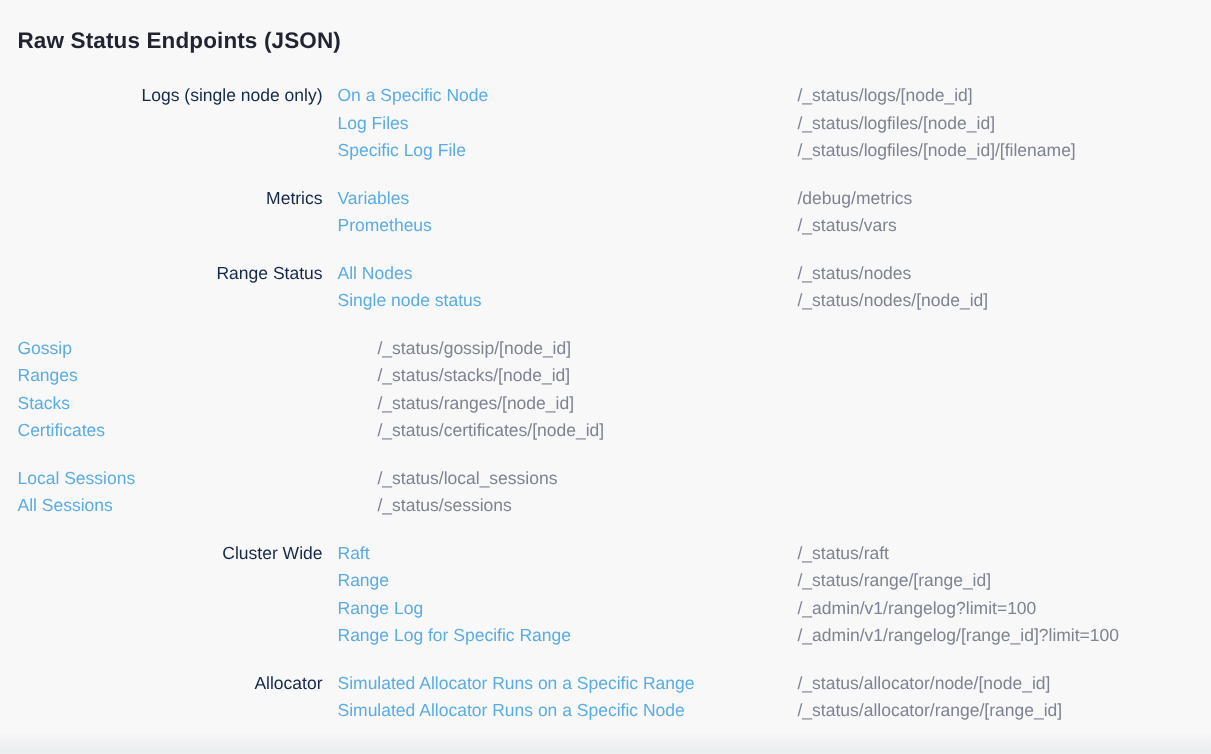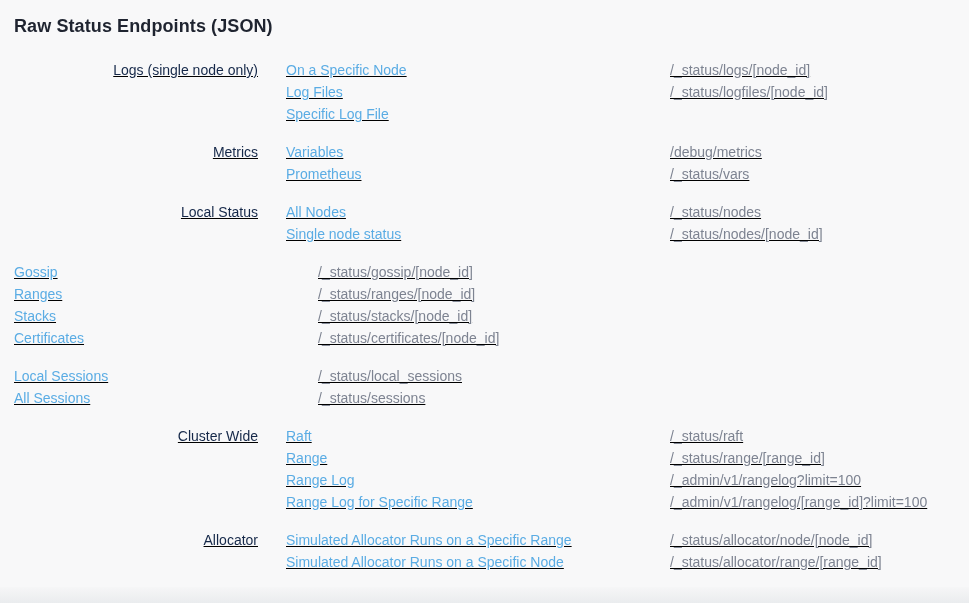--- a/index.html
+++ b/index.html
@@ -7,37 +7,36 @@
   body {
     width: 969px;
     height: 603px;
     overflow: hidden;
     position: relative;
     background: #f8f8f9;
     font-family: "Liberation Sans", sans-serif;
     -webkit-font-smoothing: antialiased;
   }
   .page {
-    padding: 14px 0 0 14px;
+    padding: 20px 0 0 14px;
   }
   h1.page-title {
     margin: 0 0 20px 0;
     font-size: 18px;
     line-height: 25px;
     font-weight: 700;
     letter-spacing: 0.1px;
     color: #1f2430;
   }
   .sections { }
   .section {
     display: grid;
     grid-template-columns: 244px 324px auto;
-    column-gap: 28px;
+    column-gap: 12px;
     margin-bottom: 16px;
-    text-decoration: underline;
   }
   .category {
     text-align: right;
     font-size: 14px;
     line-height: 22px;
     color: #152849;
   }
   .links-col, .paths-col { display: flex; flex-direction: column; }
   .endpoint-link {
     font-size: 14px;
@@ -73,58 +72,59 @@
   <div class="section">
     <div class="category">Logs (single node only)</div>
     <div class="links-col">
           <a class="endpoint-link">On a Specific Node</a>
           <a class="endpoint-link">Log Files</a>
           <a class="endpoint-link">Specific Log File</a>
         </div>
     <div class="paths-col">
           <div class="endpoint-path">/_status/logs/[node_id]</div>
           <div class="endpoint-path">/_status/logfiles/[node_id]</div>
+          <div class="endpoint-path">/_status/logfiles/[node_id]/[filename]</div>
         </div>
   </div>
 
   <div class="section">
     <div class="category">Metrics</div>
     <div class="links-col">
           <a class="endpoint-link">Variables</a>
           <a class="endpoint-link">Prometheus</a>
         </div>
     <div class="paths-col">
           <div class="endpoint-path">/debug/metrics</div>
           <div class="endpoint-path">/_status/vars</div>
         </div>
   </div>
 
   <div class="section">
-    <div class="category">Local Status</div>
+    <div class="category">Range Status</div>
     <div class="links-col">
           <a class="endpoint-link">All Nodes</a>
           <a class="endpoint-link">Single node status</a>
         </div>
     <div class="paths-col">
           <div class="endpoint-path">/_status/nodes</div>
           <div class="endpoint-path">/_status/nodes/[node_id]</div>
         </div>
   </div>
 
   <div class="section">
     <div class="links-col">
           <a class="endpoint-link">Gossip</a>
           <a class="endpoint-link">Ranges</a>
           <a class="endpoint-link">Stacks</a>
           <a class="endpoint-link">Certificates</a>
         </div>
     <div class="paths-col">
           <div class="endpoint-path">/_status/gossip/[node_id]</div>
+          <div class="endpoint-path">/_status/stacks/[node_id]</div>
           <div class="endpoint-path">/_status/ranges/[node_id]</div>
-          <div class="endpoint-path">/_status/stacks/[node_id]</div>
           <div class="endpoint-path">/_status/certificates/[node_id]</div>
         </div>
   </div>
 
   <div class="section">
     <div class="links-col">
           <a class="endpoint-link">Local Sessions</a>
           <a class="endpoint-link">All Sessions</a>
         </div>
     <div class="paths-col">

